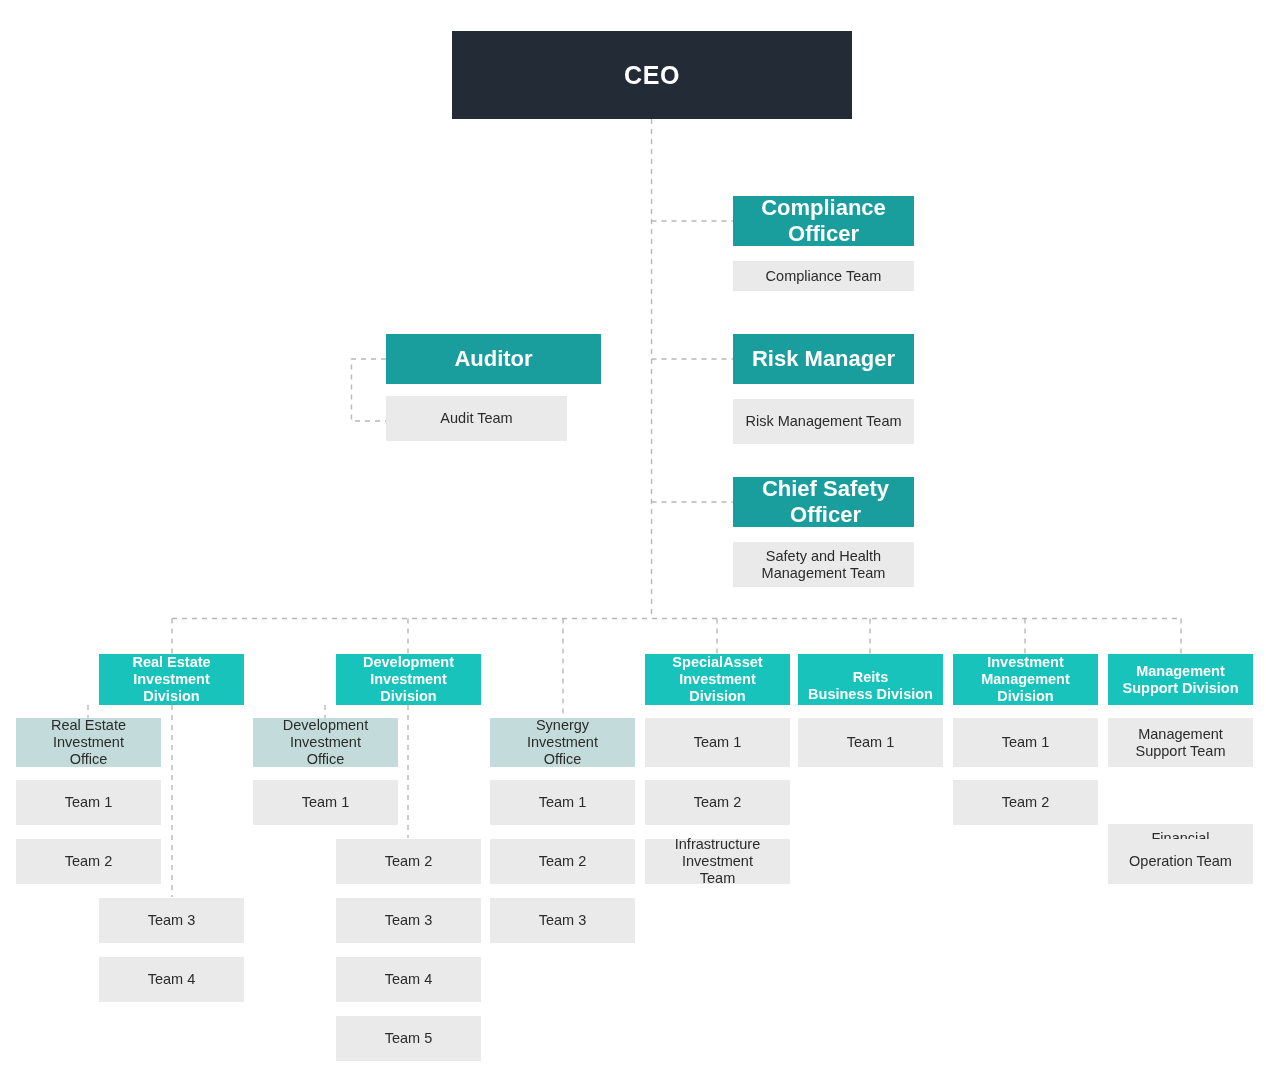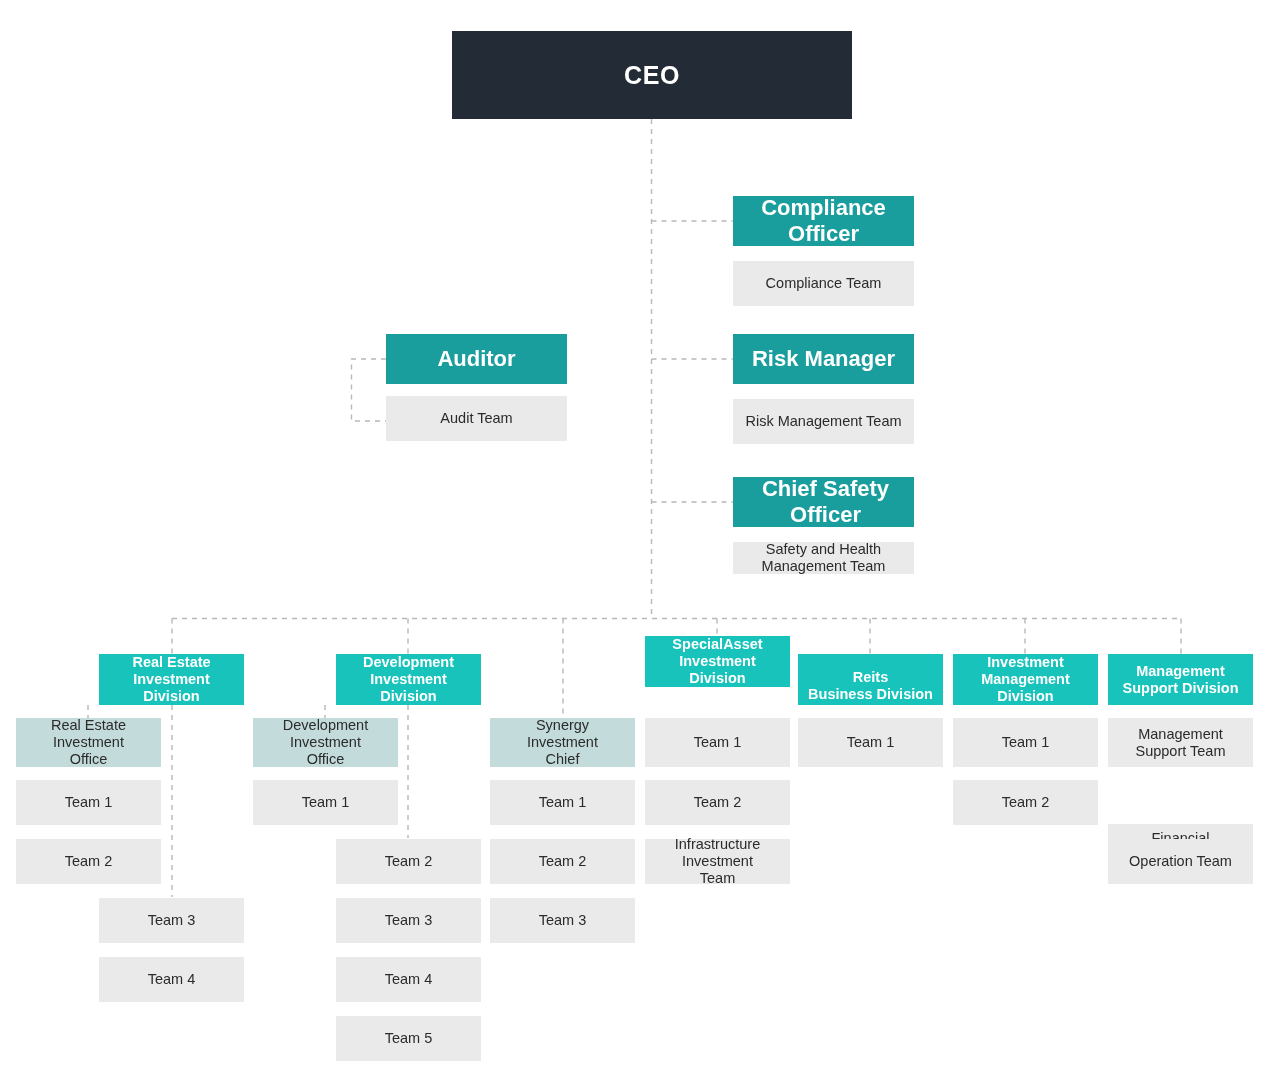--- a/index.html
+++ b/index.html
@@ -104,45 +104,45 @@
 
       <path d="M325 705 L325 718"></path>
       <path d="M408 705 L408 838"></path>
     </g>
   </svg>
 
   <div class="node n-ceo" style="left:452px; top:31px; width:400px; height:88px;align-items:center;">
     <span>CEO</span>
   </div>
 
-  <div class="node n-officer" style="left:386px; top:334px; width:181px; height:50px;">
+  <div class="node n-officer" style="left:386px; top:334px; width:215px; height:50px;">
     <span>Auditor</span>
   </div>
   <div class="node n-team" style="left:386px; top:396px; width:181px; height:45px;">
     <span>Audit Team</span>
   </div>
 
   <div class="node n-officer" style="left:733px; top:196px; width:181px; height:50px;">
     <span>Compliance Officer</span>
   </div>
-  <div class="node n-team" style="left:733px; top:261px; width:181px; height:45px;text-align:center;">
+  <div class="node n-team" style="left:733px; top:261px; width:181px; height:30px;text-align:center;">
     <span>Compliance Team</span>
   </div>
 
   <div class="node n-officer" style="left:733px; top:334px; width:181px; height:50px;">
     <span>Risk Manager</span>
   </div>
   <div class="node n-team" style="left:733px; top:399px; width:181px; height:45px;">
     <span>Risk Management Team</span>
   </div>
 
   <div class="node n-officer" style="left:733px; top:477px; width:181px; height:50px;padding-left:8px;">
     <span>Chief Safety Officer</span>
   </div>
-  <div class="node n-team" style="left:733px; top:542px; width:181px; height:32px;">
+  <div class="node n-team" style="left:733px; top:542px; width:181px; height:45px;">
     <span>Safety and Health
 Management Team</span>
   </div>
 
   <div class="node n-division" style="left:99px; top:654px; width:145px; height:51px;">
     <span>Real Estate
 Investment
 Division</span>
   </div>
   <div class="node n-office" style="left:16px; top:718px; width:145px; height:49px;">
@@ -185,33 +185,33 @@
   <div class="node n-team" style="left:336px; top:957px; width:145px; height:45px;">
     <span>Team 4</span>
   </div>
   <div class="node n-team" style="left:336px; top:1016px; width:145px; height:45px;">
     <span>Team 5</span>
   </div>
 
   <div class="node n-office" style="left:490px; top:718px; width:145px; height:49px;">
     <span>Synergy
 Investment
-Chief</span>
+Office</span>
   </div>
   <div class="node n-team" style="left:490px; top:780px; width:145px; height:45px;">
     <span>Team 1</span>
   </div>
   <div class="node n-team" style="left:490px; top:839px; width:145px; height:45px;">
     <span>Team 2</span>
   </div>
   <div class="node n-team" style="left:490px; top:898px; width:145px; height:45px;">
     <span>Team 3</span>
   </div>
 
-  <div class="node n-division" style="left:645px; top:636px; width:145px; height:51px;">
+  <div class="node n-division" style="left:645px; top:654px; width:145px; height:51px;">
     <span>SpecialAsset
 Investment
 Division</span>
   </div>
   <div class="node n-team" style="left:645px; top:718px; width:145px; height:49px;">
     <span>Team 1</span>
   </div>
   <div class="node n-team" style="left:645px; top:780px; width:145px; height:45px;">
     <span>Team 2</span>
   </div>

